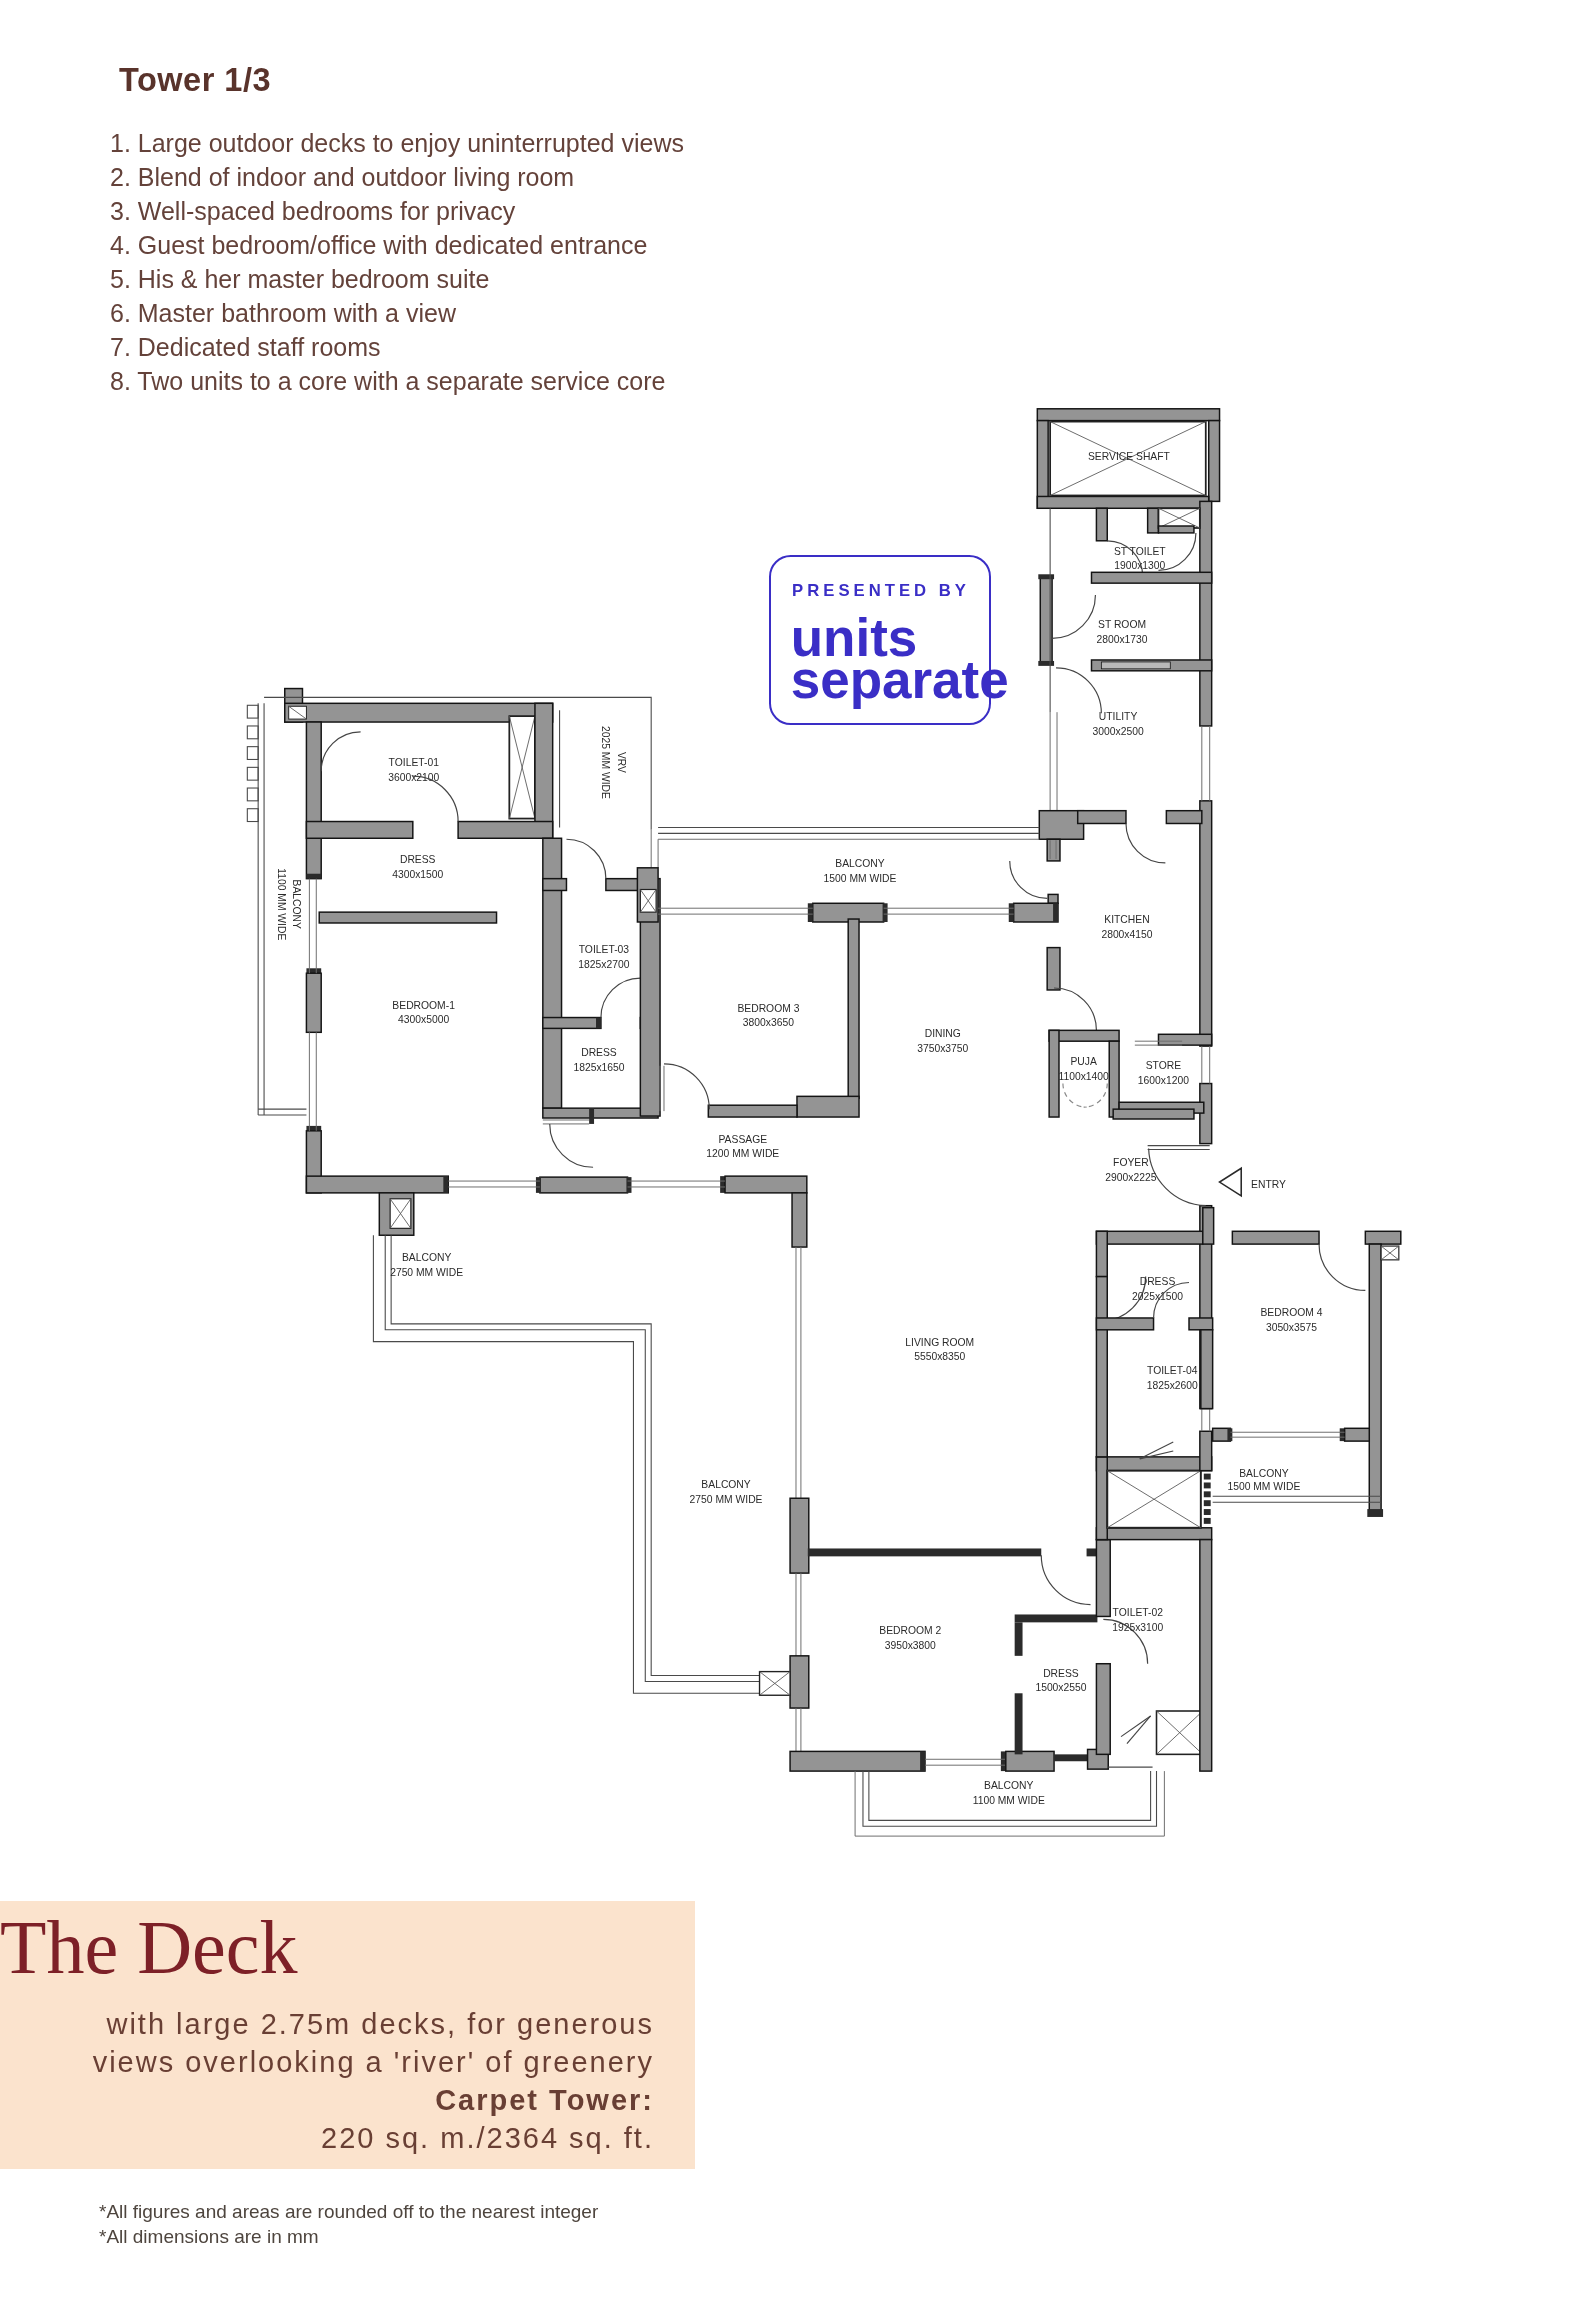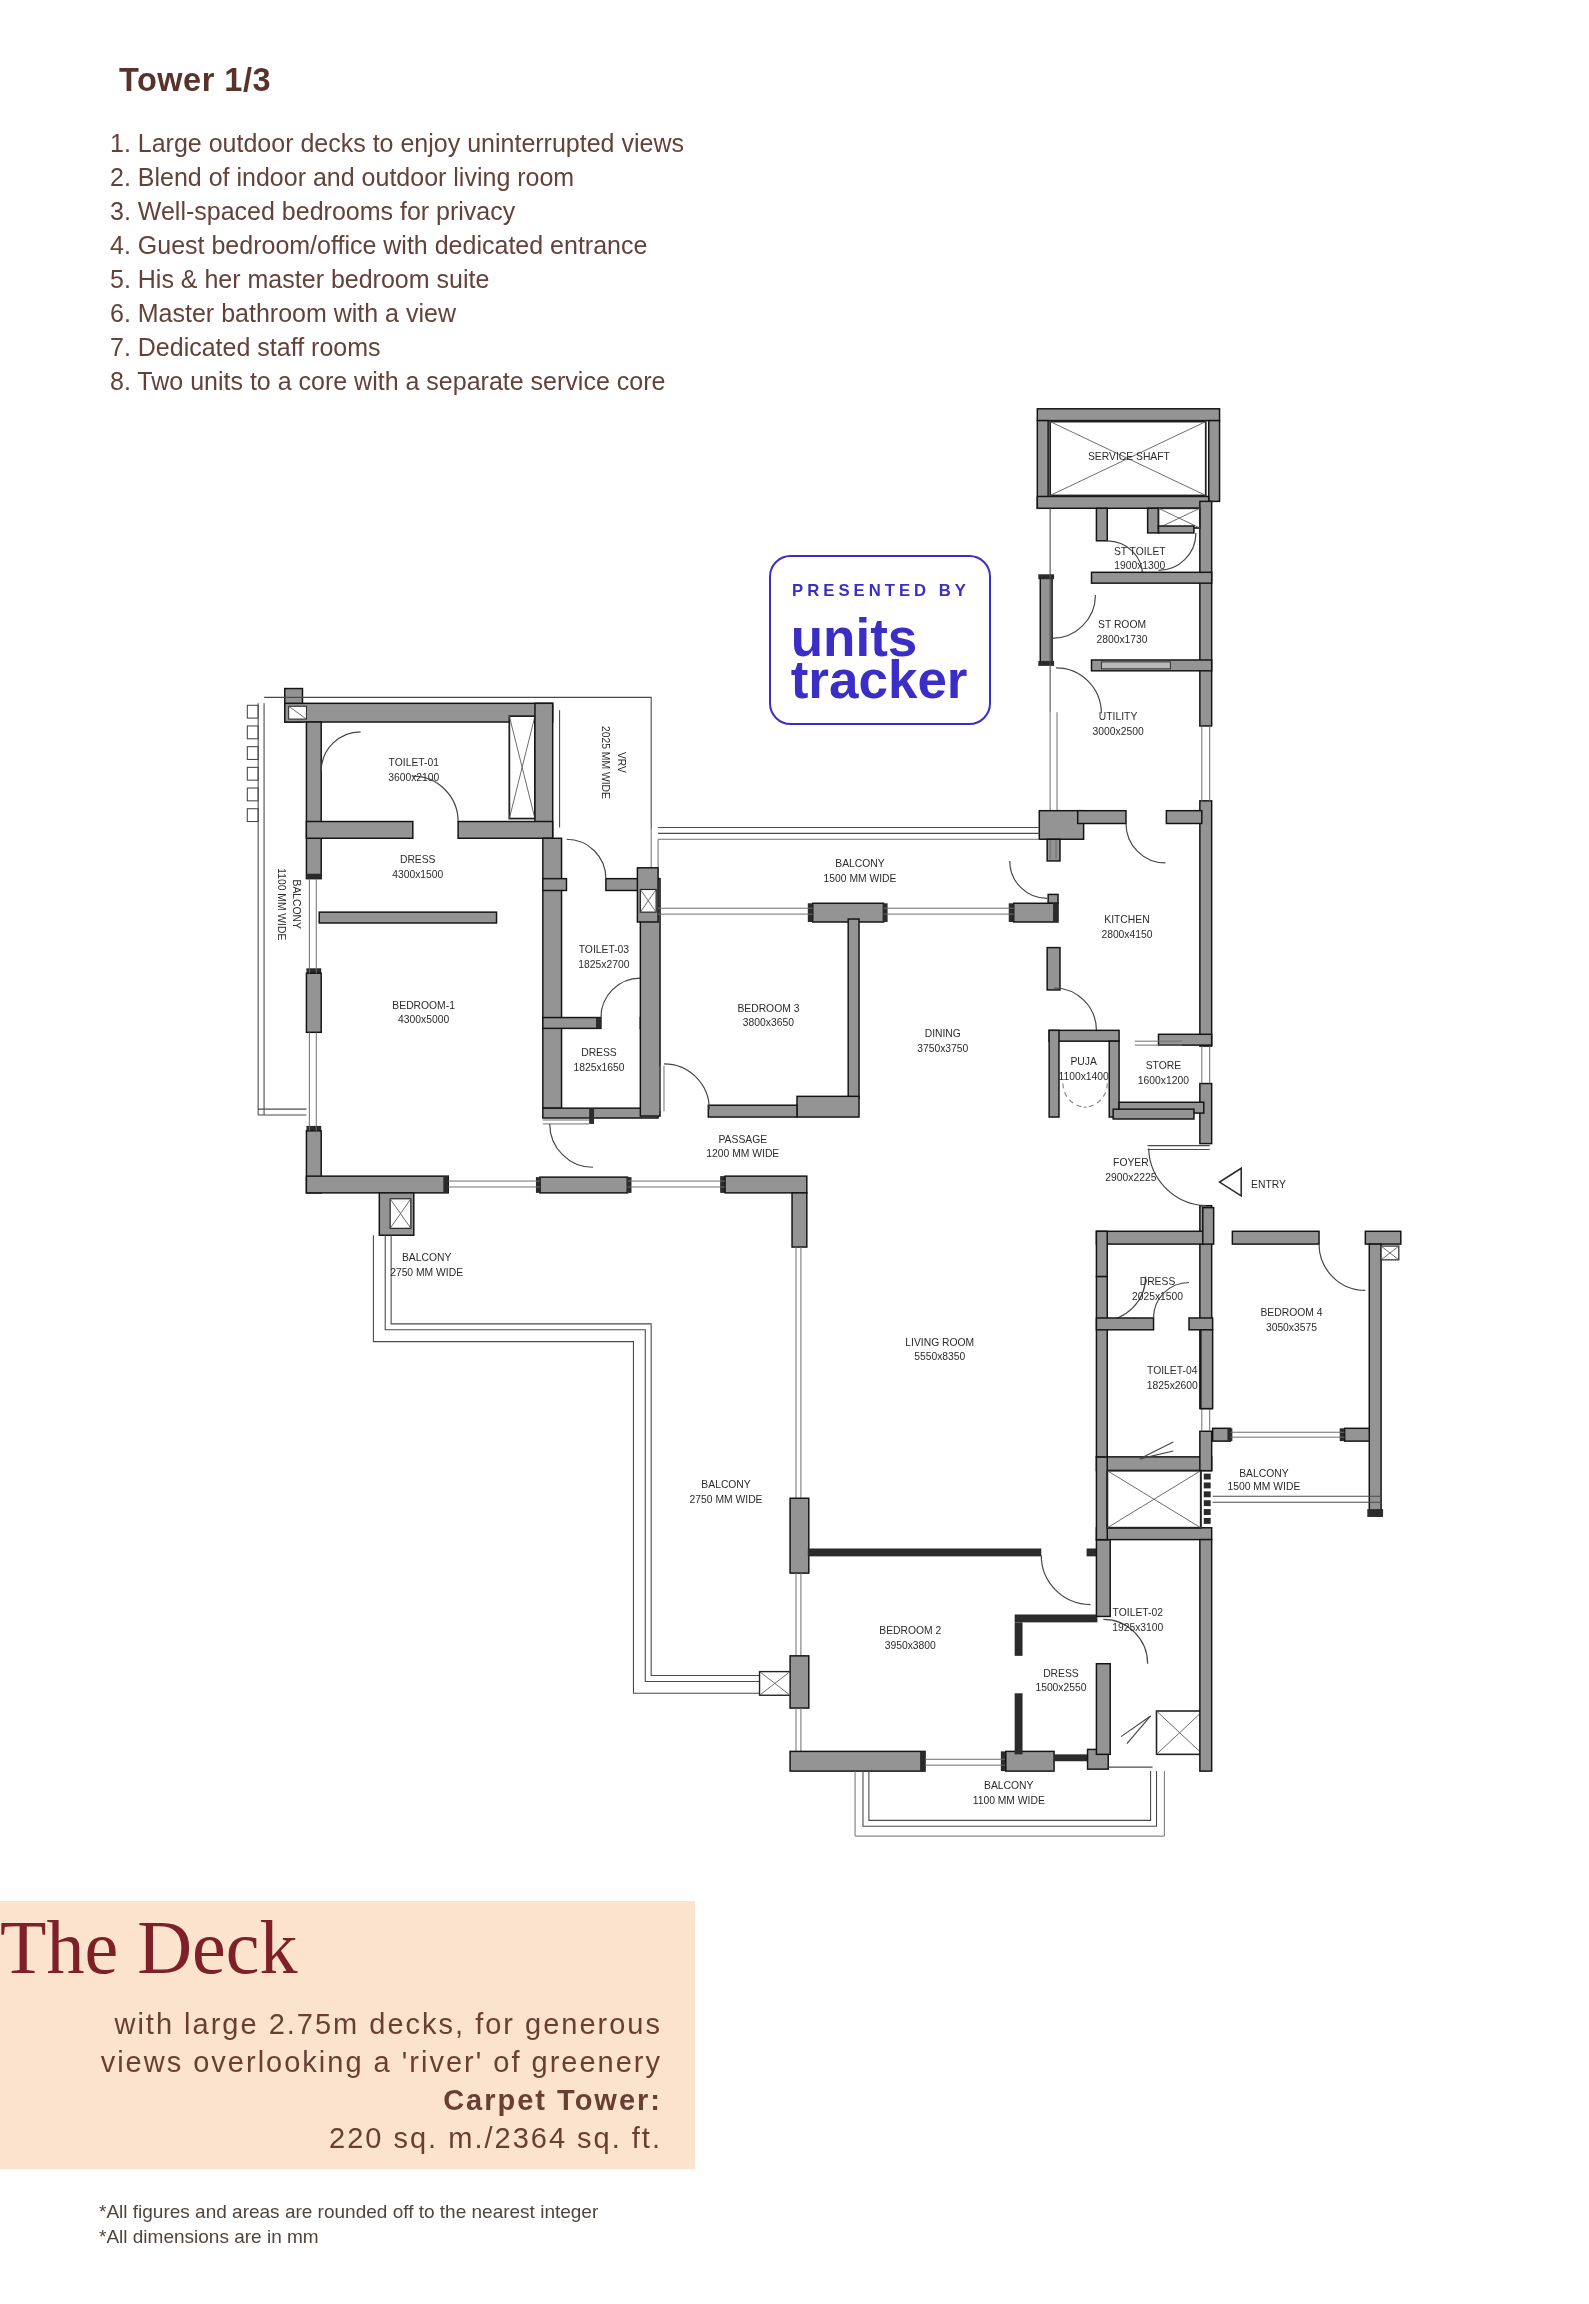--- a/index.html
+++ b/index.html
@@ -21,21 +21,21 @@
 7. Dedicated staff rooms<br>
 8. Two units to a core with a separate service core
 </div>
 
 <div class="abs" style="left:745px;top:555px;width:218px;height:166px;border:2px solid #3a2ec6;border-radius:21.7px;margin-left:24px;">
 
   <div class="abs" style="left:2px;right:0;top:23.6px;text-align:center;font-size:16.7px;font-weight:bold;letter-spacing:4px;color:#3a2ec6;">PRESENTED BY</div>
 
   <div class="abs" style="left:19.7px;top:54px;font-size:53px;font-weight:bold;color:#3a2ec6;line-height:53px;">units</div>
 
-  <div class="abs" style="left:19.7px;top:96px;font-size:53px;font-weight:bold;color:#3a2ec6;line-height:53px;">tracker</div>
+  <div class="abs" style="left:19.7px;top:96px;font-size:53px;font-weight:bold;color:#3a2ec6;line-height:53px;">separate</div>
 </div>
 
 <svg class="abs" style="left:0;top:0;" width="1590" height="2304" viewBox="0 0 1614 2339">
 <style>
 .w{fill:#949494;stroke:#141414;stroke-width:1.5;}
 .bk{fill:#2b2b2b;}
 .t{font-family:"Liberation Sans",sans-serif;font-size:10.5px;fill:#2b2b2b;text-anchor:middle;}
 .arc{fill:none;stroke:#454545;stroke-width:1.2;}
 .tl{fill:none;stroke:#4a4a4a;stroke-width:1.1;}
 .wl{fill:none;stroke:#6d6d6d;stroke-width:1;}
@@ -529,21 +529,21 @@
 <text class="t" x="1024" y="1816">BALCONY</text>
 <text class="t" x="1024" y="1831">1100 MM  WIDE</text>
 </g>
 </g>
 </svg>
 
 <div class="abs" style="left:0;top:1901px;width:695px;height:268px;background:#fbe3cd;"></div>
 
 <div class="abs" style="left:0;top:1909px;width:647px;text-align:left;font-family:'Liberation Serif',serif;font-size:76px;font-weight:normal;color:#7d2027;line-height:76px;">The Deck</div>
 
-<div class="abs" style="left:0;top:2005px;width:654px;text-align:right;font-size:29px;line-height:38px;letter-spacing:2px;color:#693f34;padding-left:8px;">
+<div class="abs" style="left:0;top:2005px;width:654px;text-align:right;font-size:29px;line-height:38px;letter-spacing:2px;color:#693f34;">
 with large 2.75m decks, for generous<br>
 views overlooking a 'river' of greenery<br>
 <span style="font-weight:bold;">Carpet Tower:</span><br>
 220 sq. m./2364 sq. ft.
 </div>
 
 <div class="abs" style="left:99px;top:2200px;font-size:19px;line-height:24.6px;color:#4e453e;">*All figures and areas are rounded off to the nearest integer<br>*All dimensions are in mm</div>
 
 
 </body></html>

